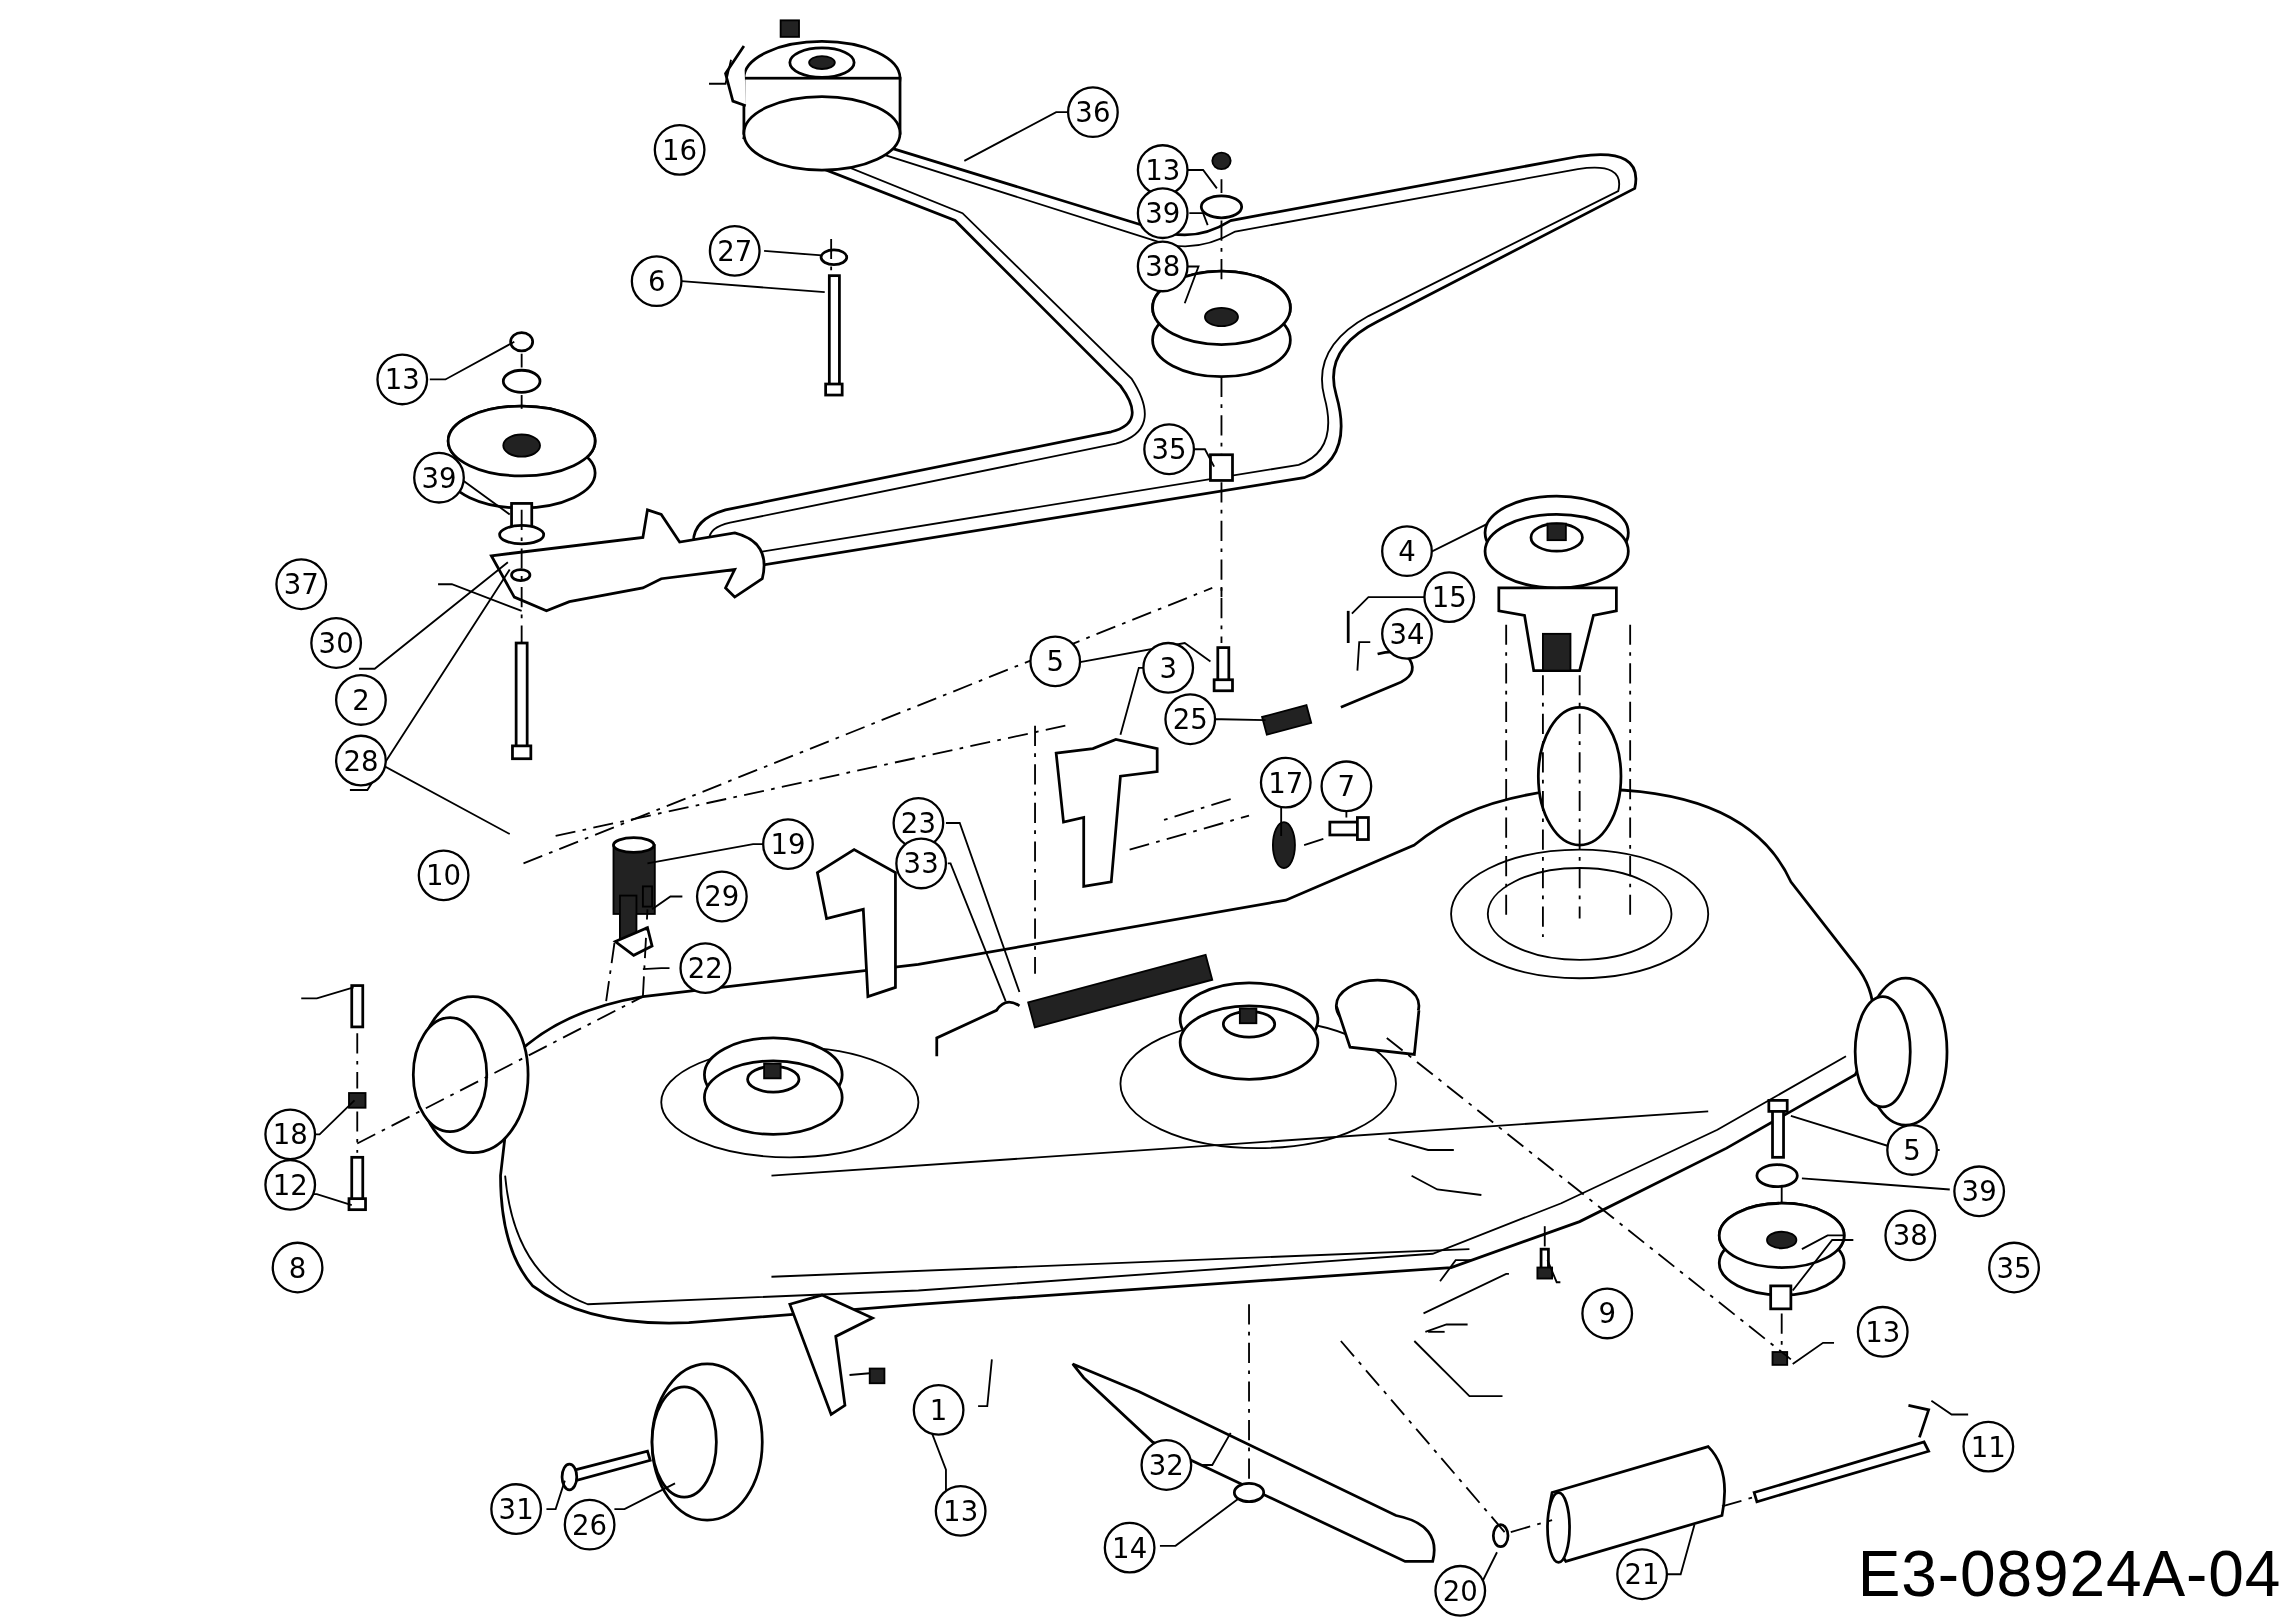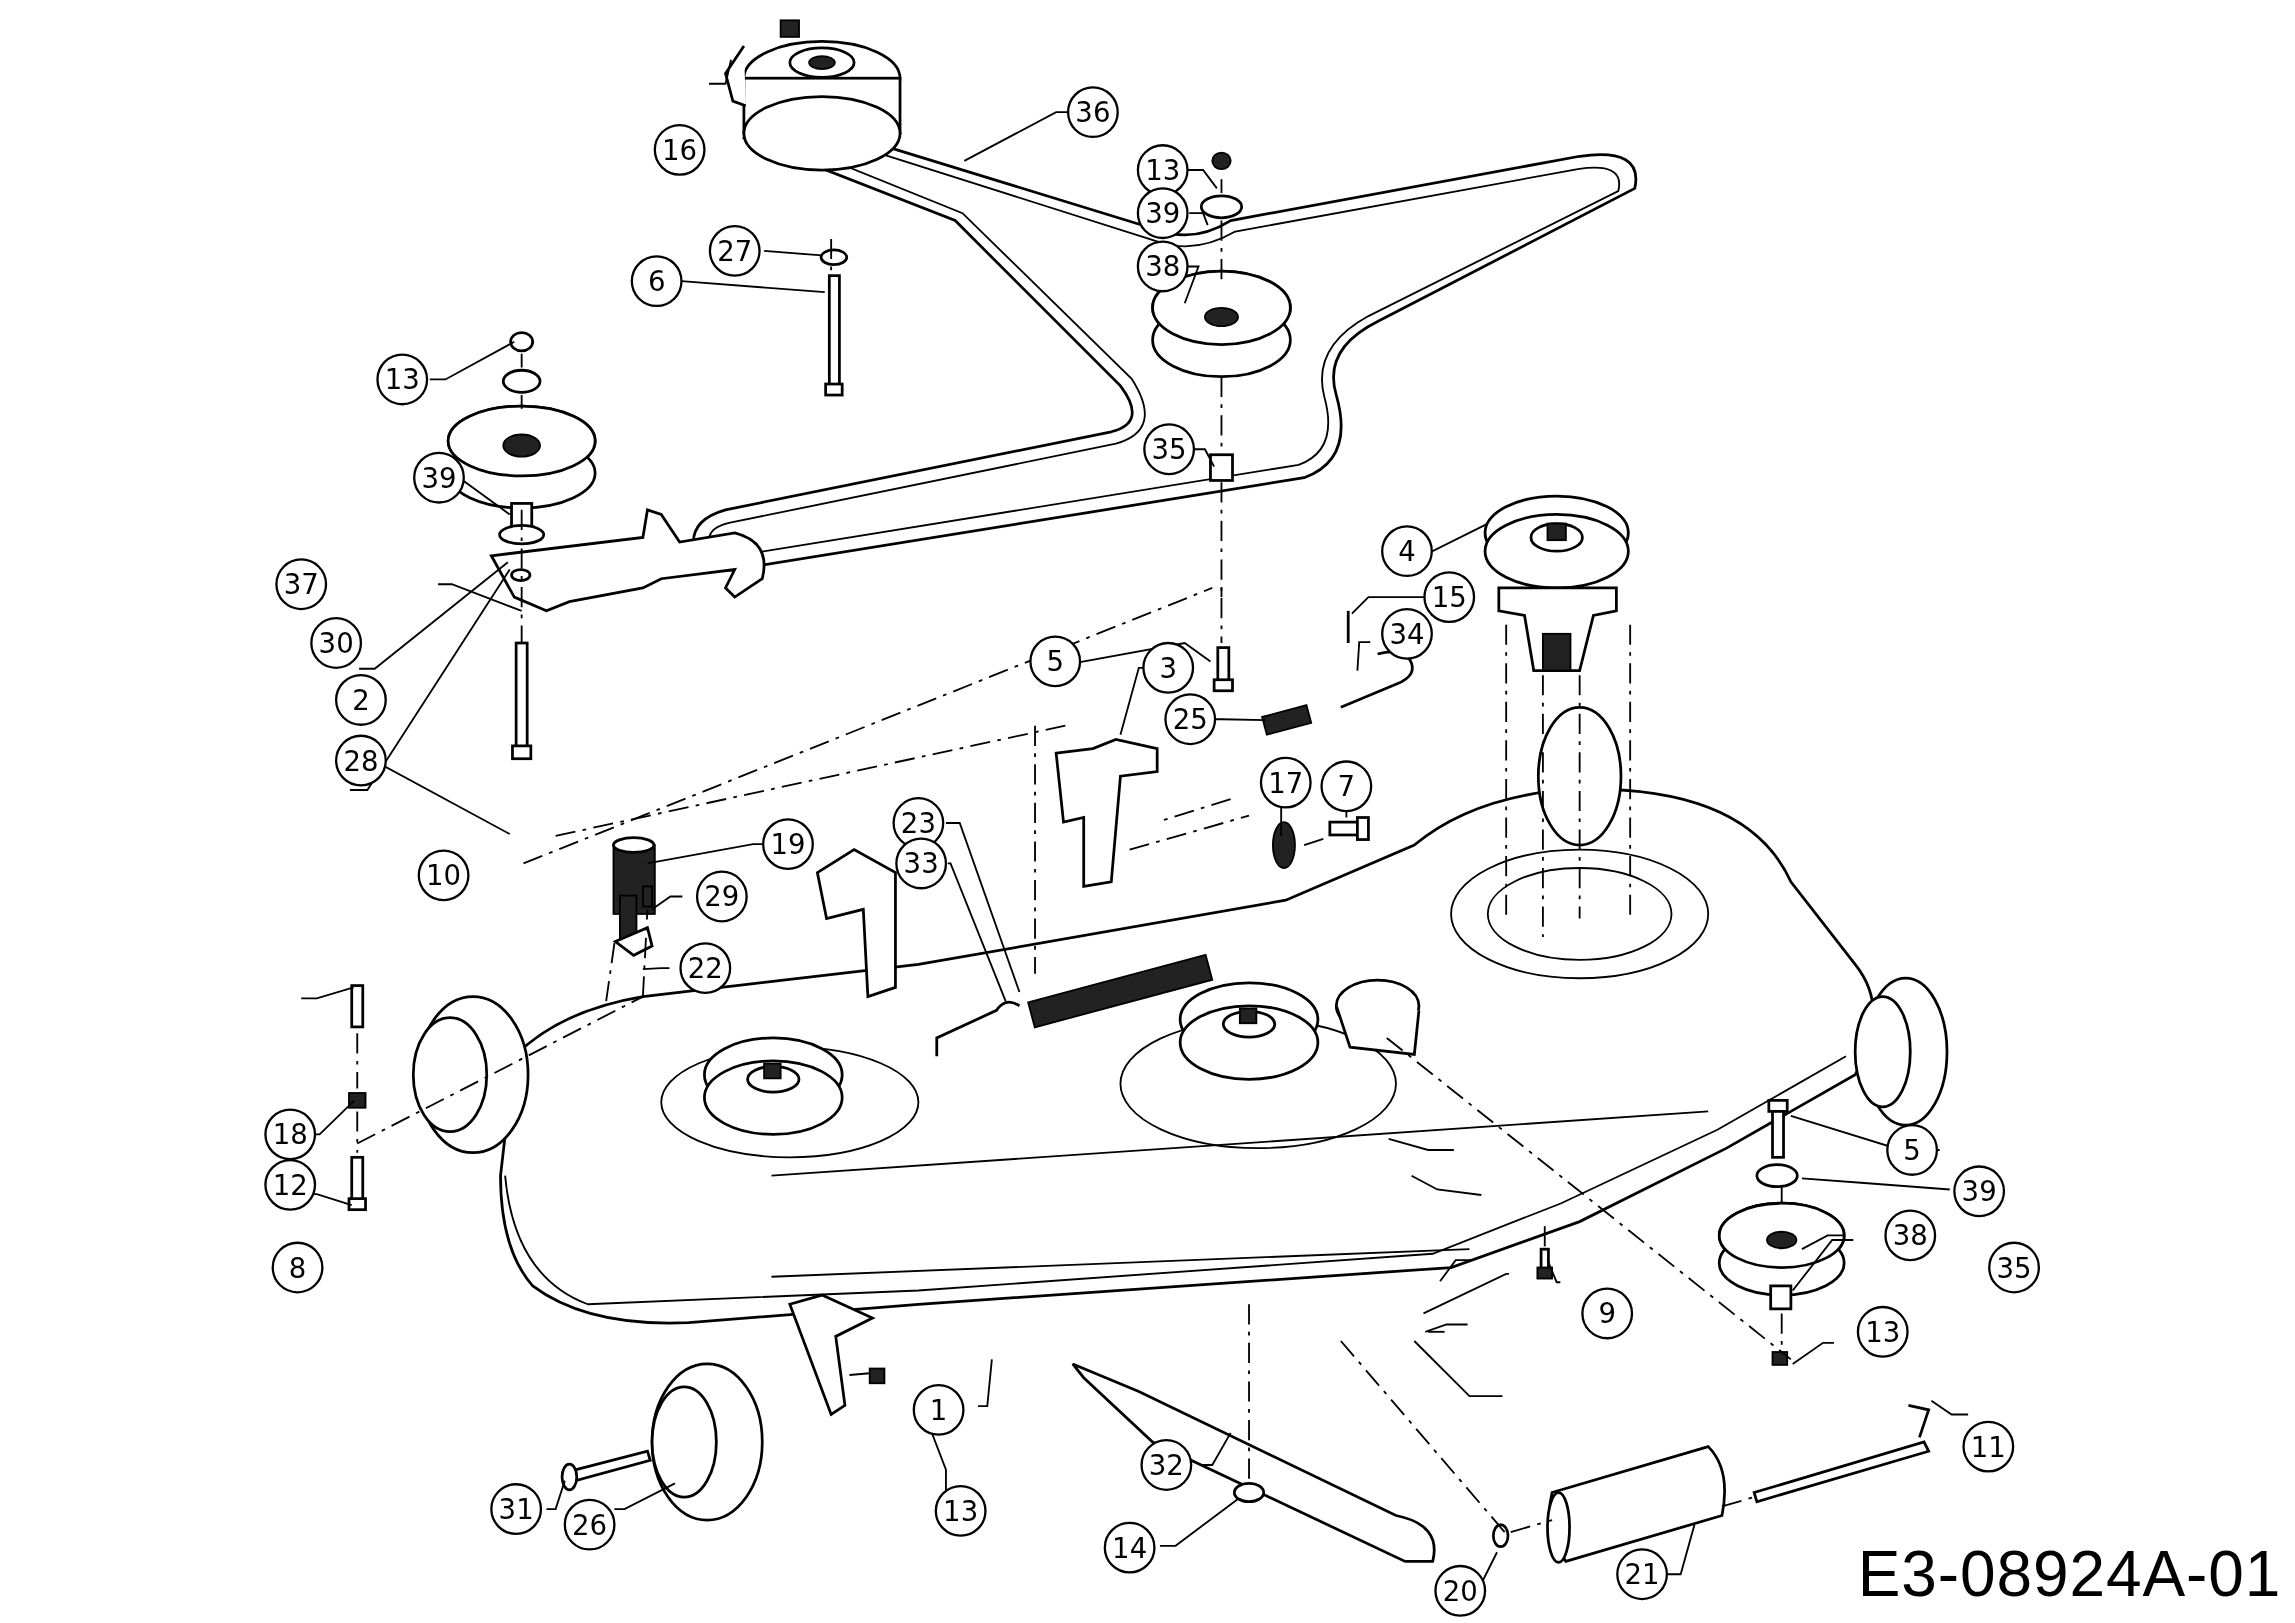--- a/index.html
+++ b/index.html
@@ -508,14 +508,14 @@
         <circle r="27"></circle>
         <text>20</text>
       </g>
     <g class="callout" transform="translate(1788,1714)">
         <circle r="27"></circle>
         <text>21</text>
       </g>
   </g>
 </svg>
 
-<div id="drawing-code">E3-08924A-01</div>
+<div id="drawing-code">E3-08924A-04</div>
 
 
 </body></html>

